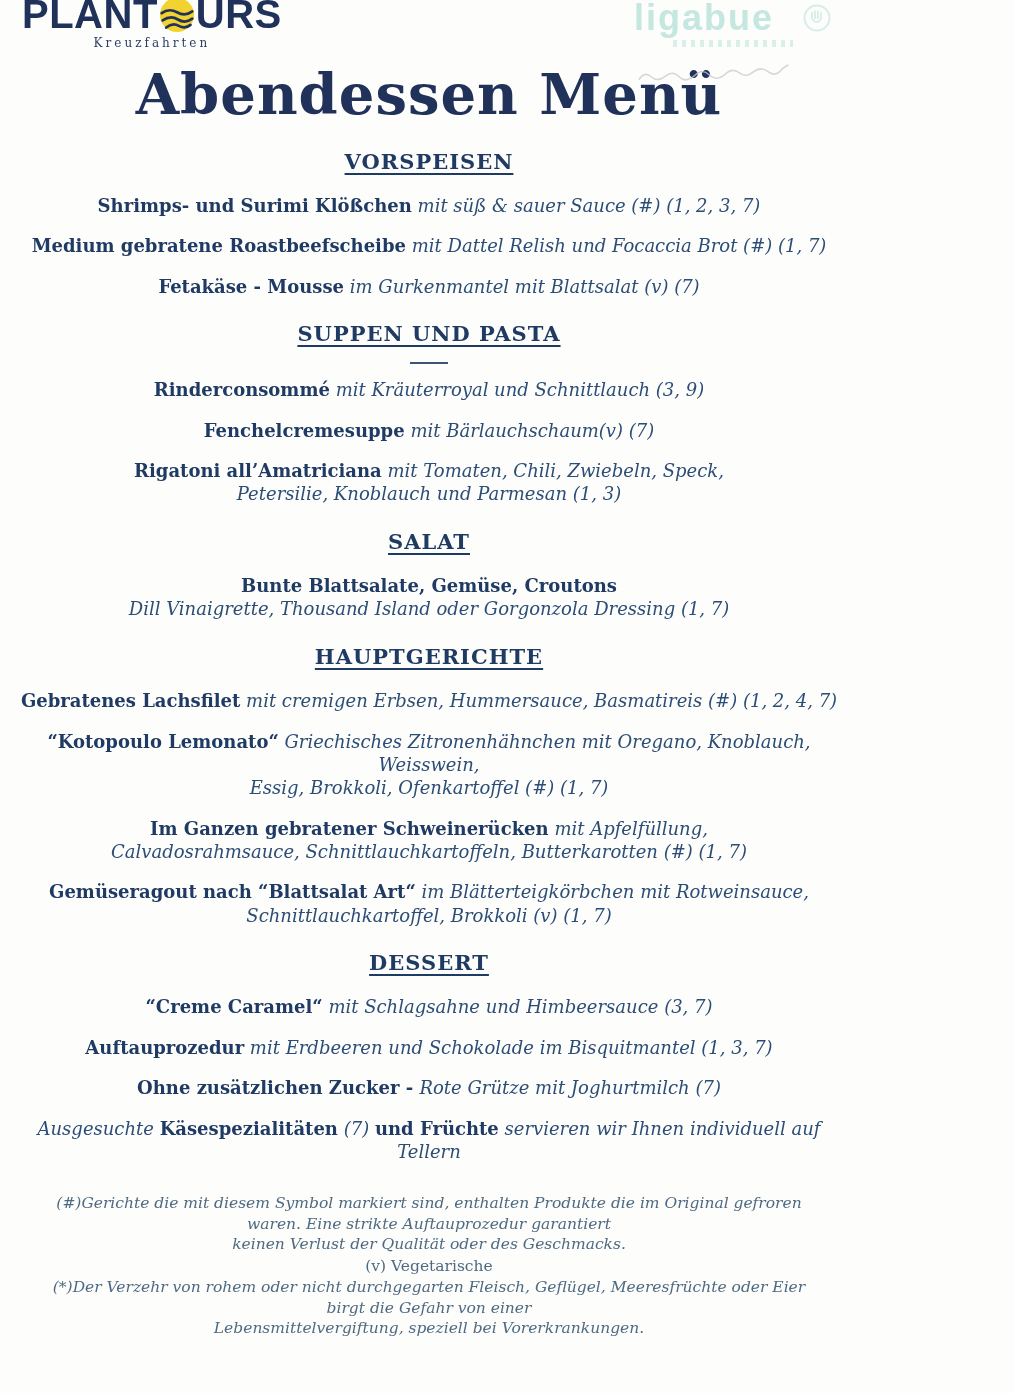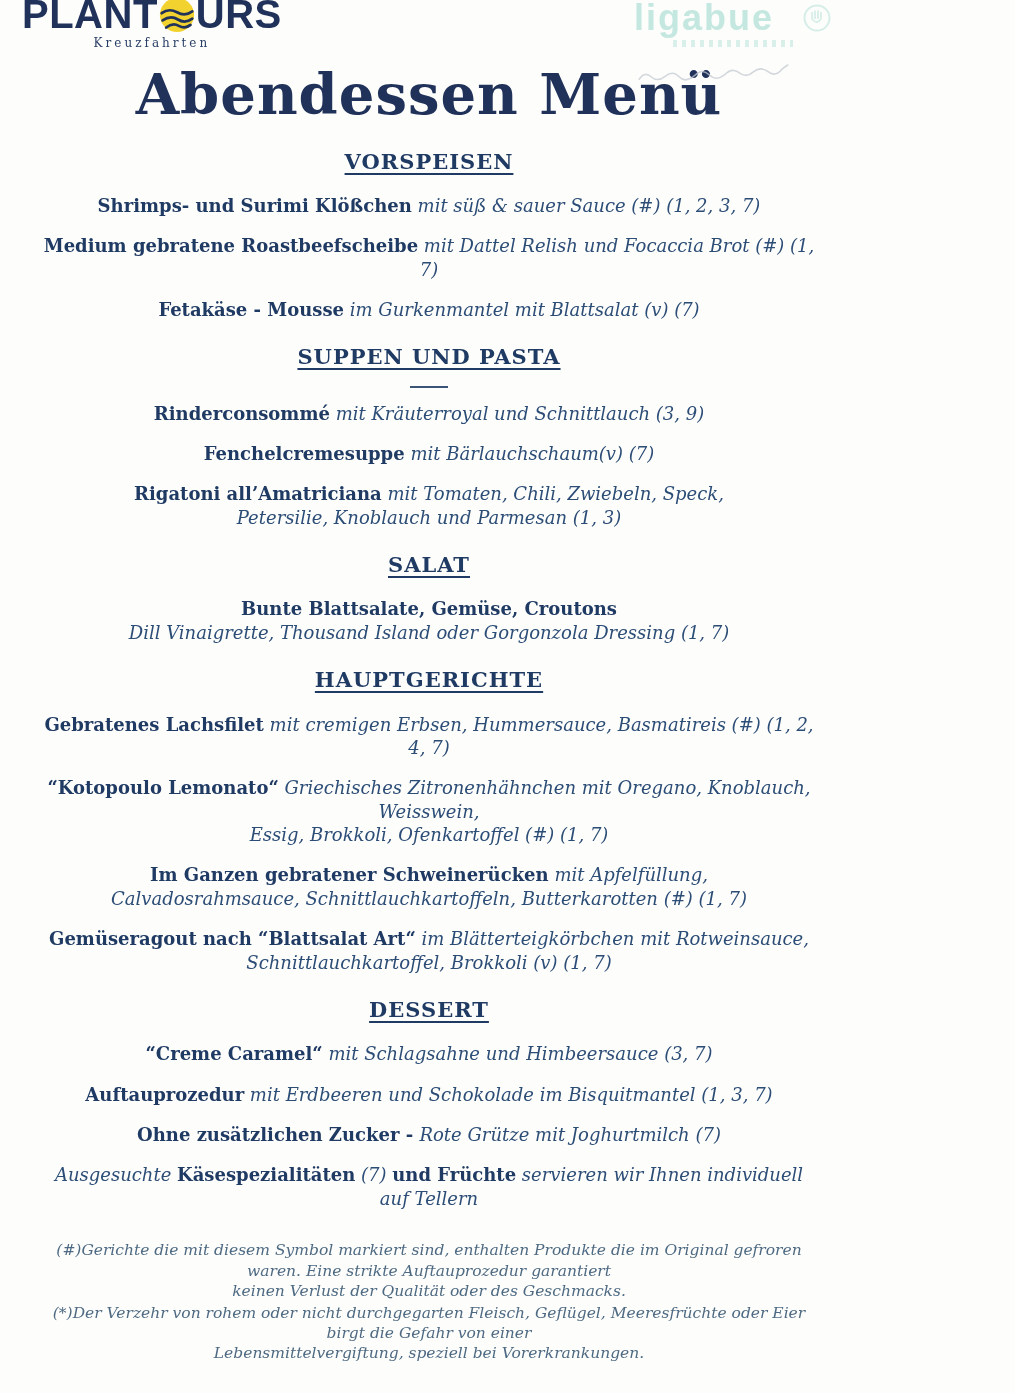--- a/index.html
+++ b/index.html
@@ -98,21 +98,21 @@
     margin:64px 0 0;
     text-align:center;
     font-size:56px;
     font-weight:700;
     letter-spacing:1px;
     color:var(--ink-navy);
     line-height:1.1;
   }
 
   
-  main.menu{padding:0 40px;}
+  main.menu{padding:0 16px;}
   h2.sec-heading{
     margin:23px 0 19px;
     text-align:center;
     font-size:21px;
     font-weight:700;
     letter-spacing:1px;
     color:var(--item-navy);
     text-decoration:underline;
     text-decoration-thickness:2px;
     text-underline-offset:4px;
@@ -237,19 +237,22 @@
       <div class="item">
         <div class="line"><span class="run i">Ausgesuchte </span><span class="run b">Käsespezialitäten</span><span class="run i"> (7) </span><span class="run b">und Früchte</span><span class="run i"> servieren wir Ihnen individuell auf Tellern</span></div>
       </div>
     </main>
 
   <footer class="footnotes" id="footnotes">
       <div class="fn i">
         <div class="fn-line">(#)Gerichte die mit diesem Symbol markiert sind, enthalten Produkte die im Original gefroren waren. Eine strikte Auftauprozedur garantiert</div>
         <div class="fn-line">keinen Verlust der Qualität oder des Geschmacks.</div>
       </div>
+      <div class="fn r">
+        <div class="fn-line">(v) Vegetarische</div>
+      </div>
       <div class="fn i">
         <div class="fn-line">(*)Der Verzehr von rohem oder nicht durchgegarten Fleisch, Geflügel, Meeresfrüchte oder Eier birgt die Gefahr von einer</div>
         <div class="fn-line">Lebensmittelvergiftung, speziell bei Vorerkrankungen.</div>
       </div>
     </footer>
 
 </div>
 
 </body></html>

